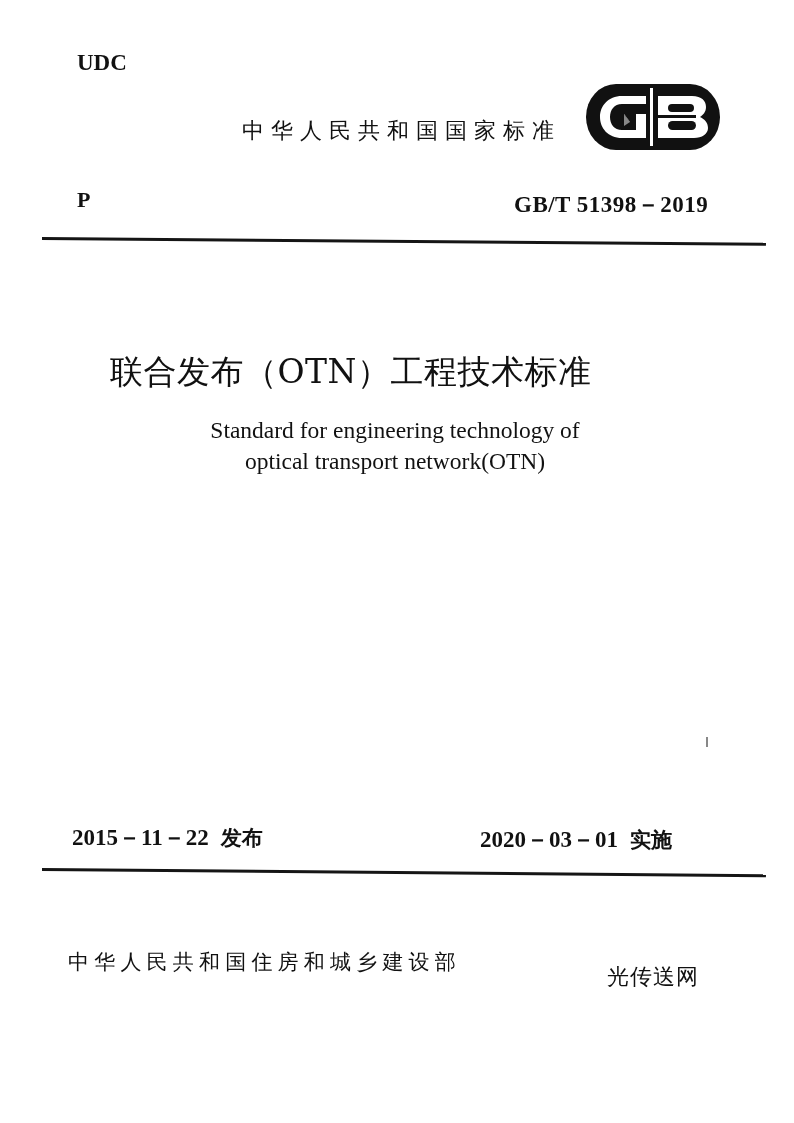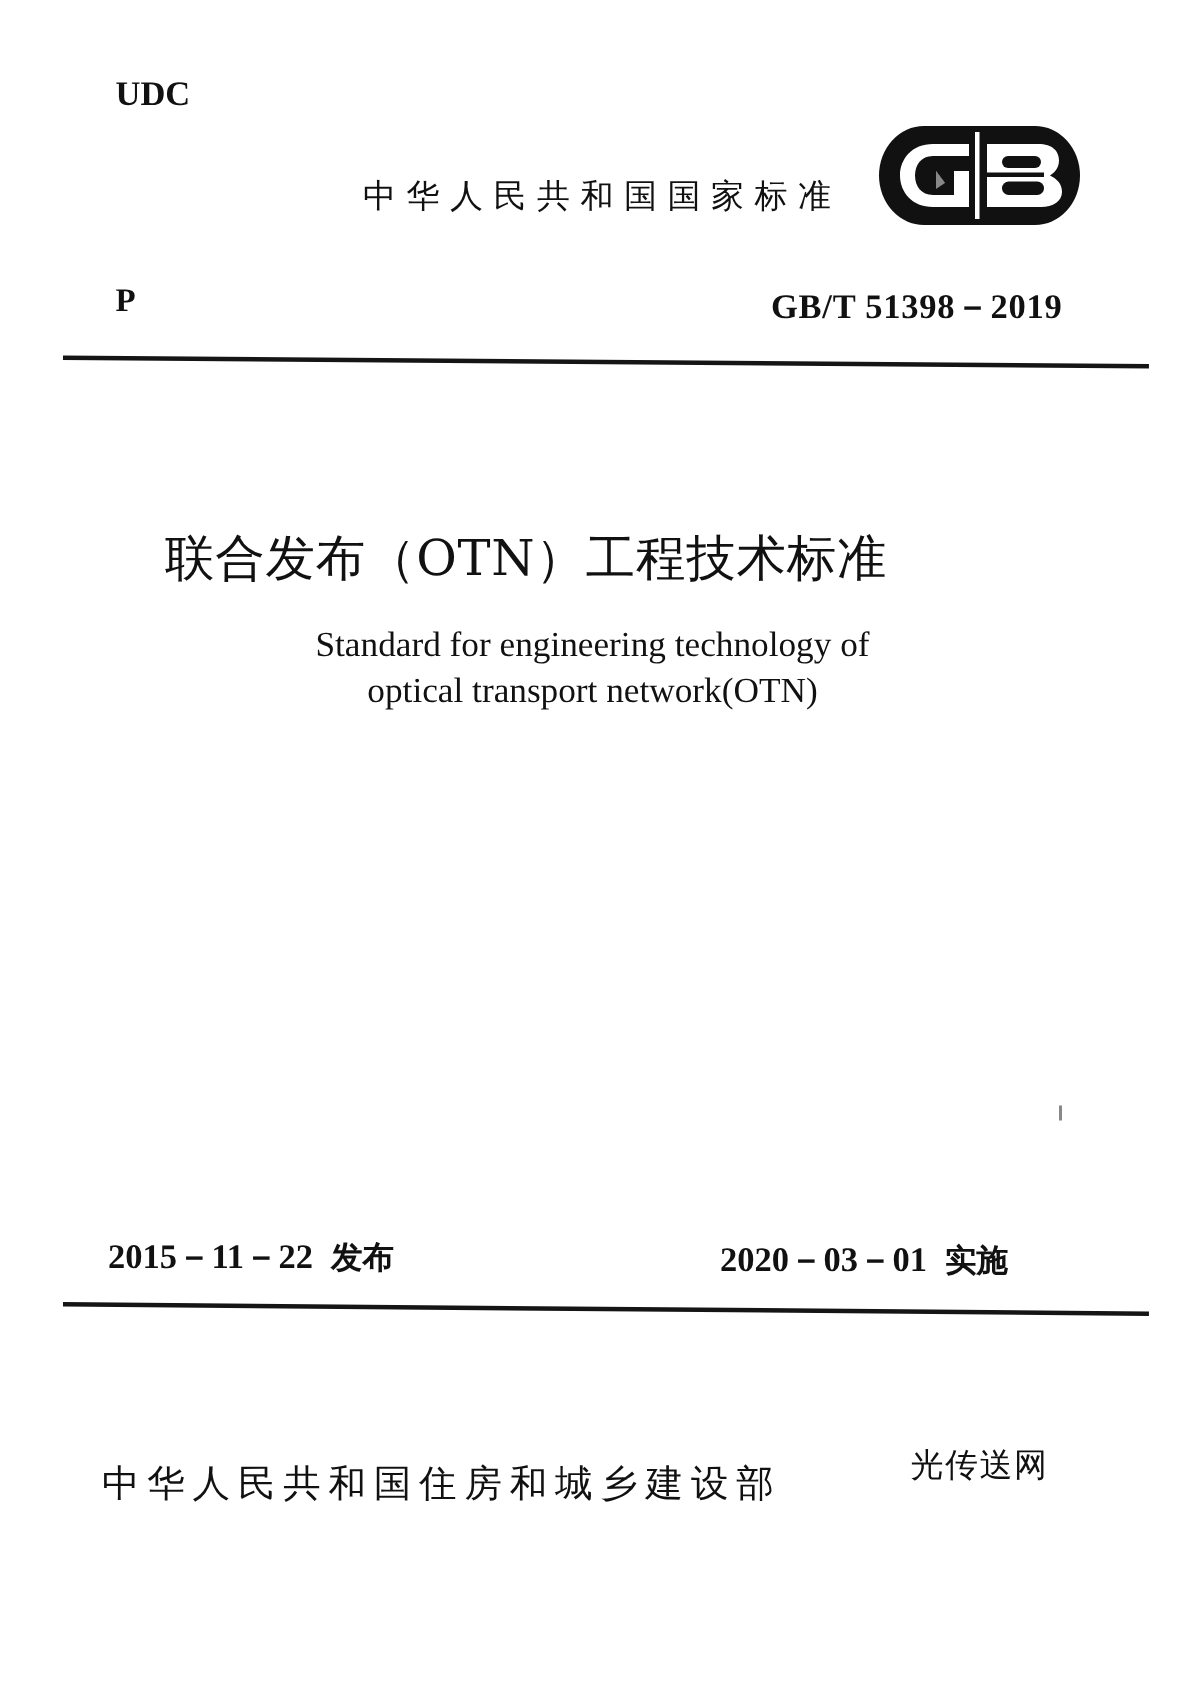--- a/index.html
+++ b/index.html
@@ -25,21 +25,21 @@
   #title-cn { left: 110px; top: 350px; font-size: 33px; letter-spacing: 0.5px; font-family: "DejaVu Serif", "Liberation Serif", serif; }
   #title-en { left: 0; width: 794px; top: 415px; font-size: 23.5px; line-height: 31px; text-align: center; white-space: normal; }
   #title-en div { margin-left: -4px; }
 
   #stray-mark { left: 706px; top: 737px; width: 2px; height: 10px; background: #888; }
 
   #issue-date { left: 72px; top: 822px; font-size: 23px; }
   #issue-date .label, #impl-date .label { font-family: "DejaVu Sans", sans-serif; font-weight: bold; font-size: 21px; margin-left: 12px; }
   #impl-date { left: 480px; top: 824px; font-size: 23px; }
 
-  #authorities { left: 68px; top: 975px; font-size: 25px; line-height: 31px; font-family: Liberation Mono, monospace; }
+  #authorities { left: 68px; top: 946px; font-size: 21px; line-height: 31px; font-family: Liberation Sans, sans-serif; }
   #auth-line-1 { letter-spacing: 5.2px; }
   #auth-line-2 { letter-spacing: 26.5px; }
   #joint-release { left: 607px; top: 962px; font-size: 22px; font-family: "DejaVu Sans", sans-serif; letter-spacing: 1px; }
 </style>
 </head>
 <body>
 
 <div class="abs bold-serif" id="udc">UDC</div>
 
 <div class="abs cjk-sans" id="national-std">中华人民共和国国家标准</div>

